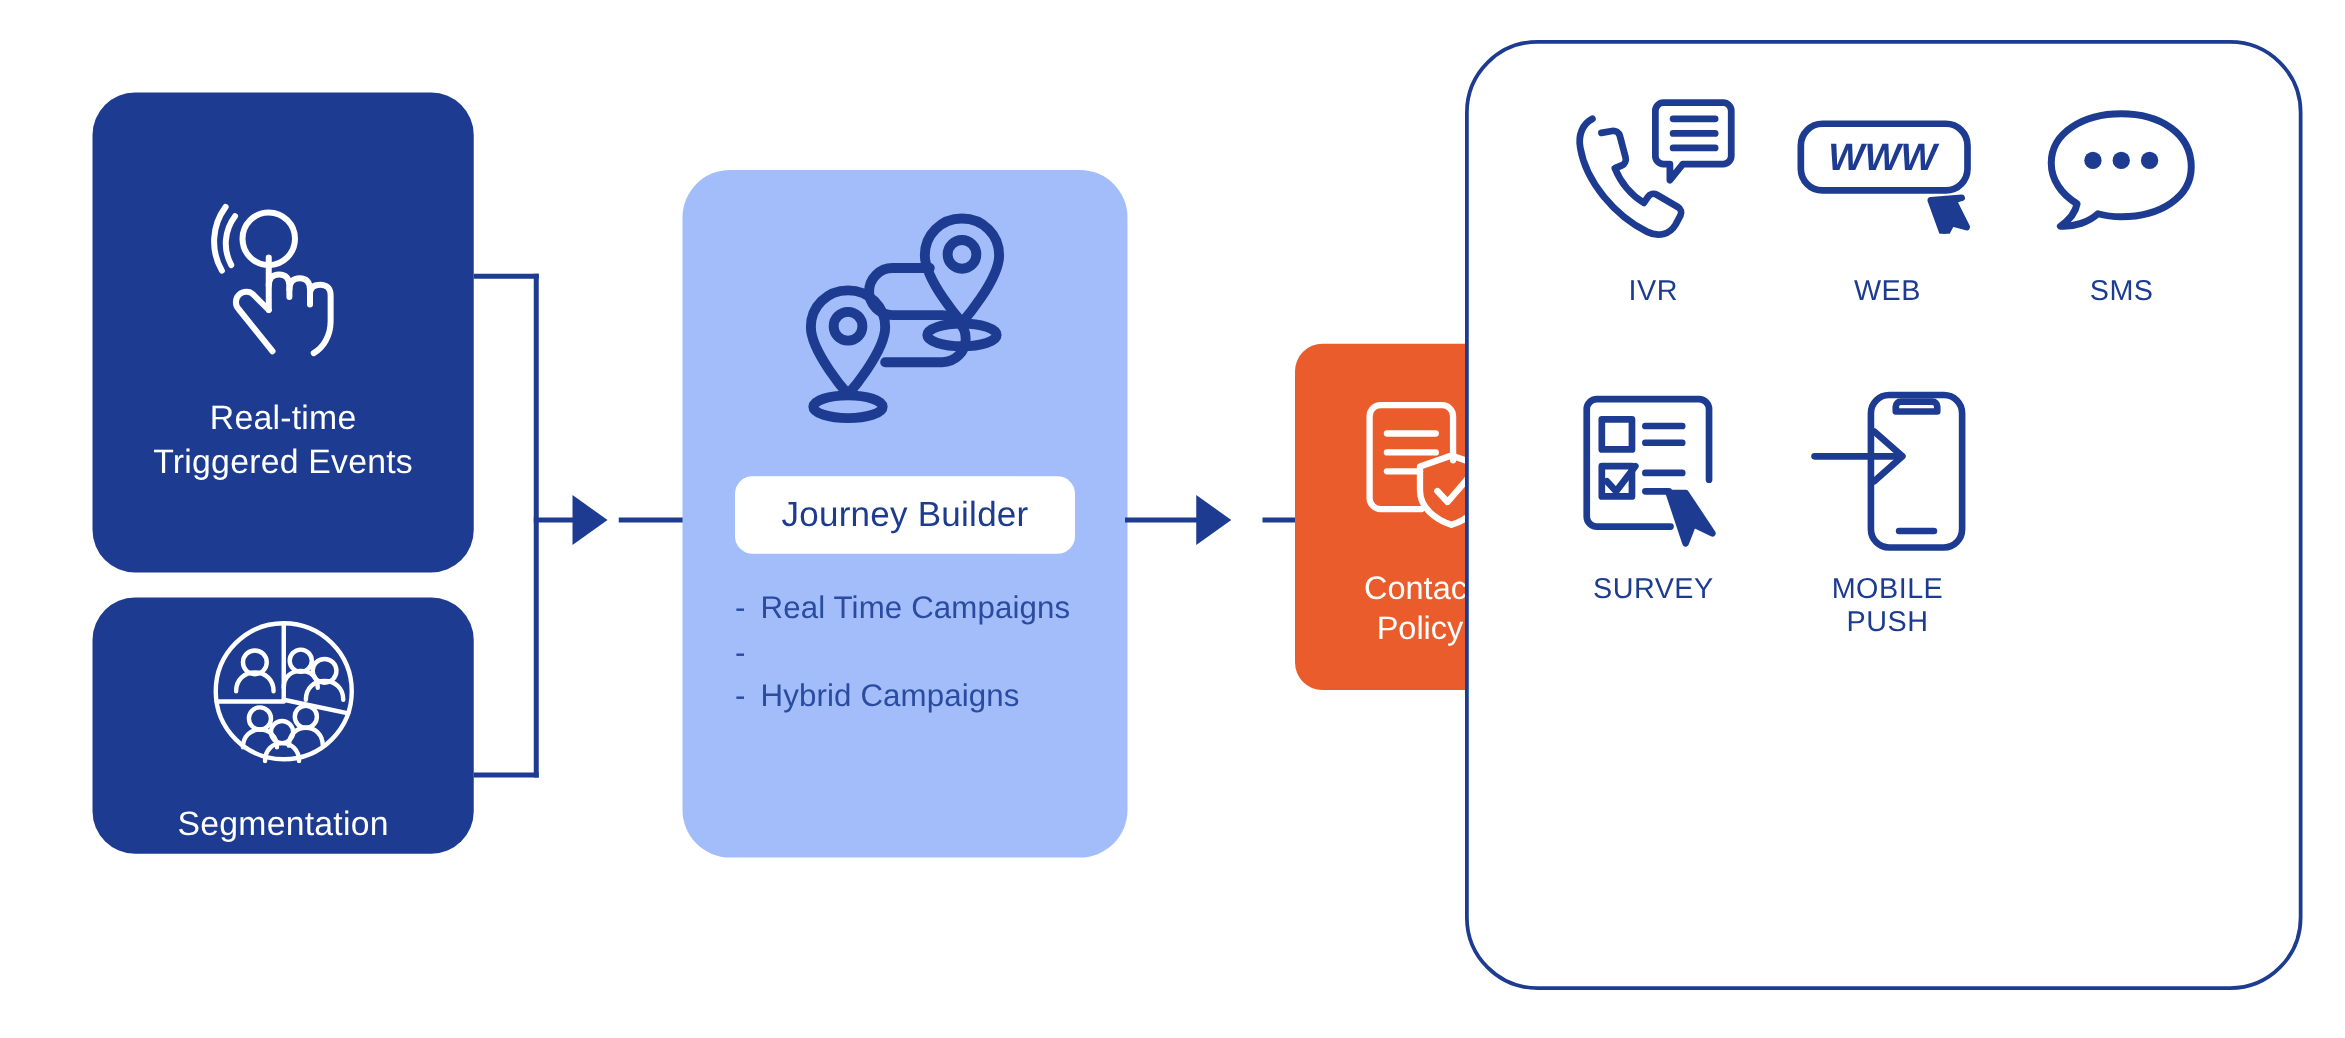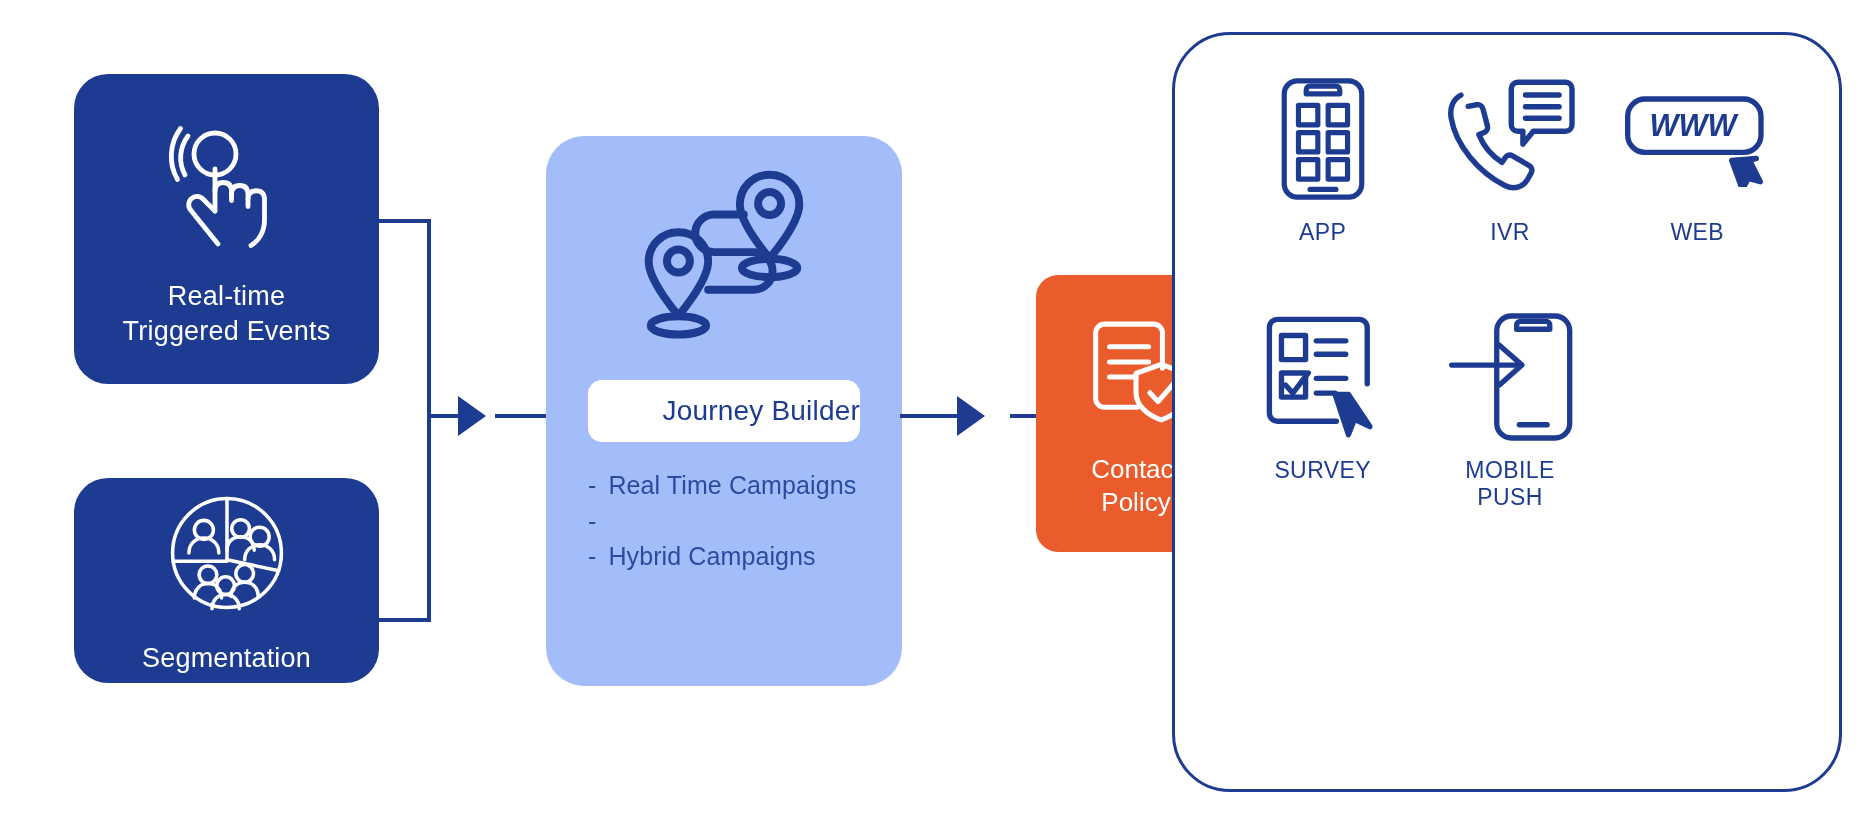--- a/index.html
+++ b/index.html
@@ -25,21 +25,21 @@
     position: absolute;
     width: 305px;
     background: #1d3c91;
     border-radius: 34px;
     display: flex;
     flex-direction: column;
     align-items: center;
     justify-content: center;
     color: #ffffff;
   }
-  #card-realtime { left: 74px; top: 74px;  height: 310px; }
+  #card-realtime { left: 74px; top: 74px;  height: 384px; }
   #card-segment  { left: 74px; top: 478px; height: 205px; }
 
   .src-icon { display: block; }
   .src-label {
     text-align: center;
     font-size: 27px;
     line-height: 1.28;
     font-weight: 400;
     letter-spacing: .2px;
     color: #ffffff;
@@ -81,21 +81,21 @@
   }
   #journey-icon-wrap { margin-top: 26px; }
   #journey-pill {
     margin-top: 14px;
     background: #ffffff;
     border-radius: 14px;
     width: 272px;
     height: 62px;
     display: flex;
     align-items: center;
-    justify-content: flex-end;
+    justify-content: center;
   }
   #journey-pill-text {
     font-size: 28px;
     color: #1d3c91;
     letter-spacing: .2px;
   }
   #journey-list {
     margin-top: 26px;
     width: 272px;
     list-style: none;
@@ -274,36 +274,20 @@
         <path d="M61 66.5l6.5 7L80 59"></path>
       </svg>
     </span>
     <span id="cp-label">Contact
 Policy</span>
   </div>
 
   <div id="channels-panel">
     <div id="channels-grid">
 
-      <div class="channel">
-        <div class="channel-icon">
-          <svg width="90" height="124" viewBox="0 0 66 96" fill="none" stroke="#1d3c91" stroke-width="4" stroke-linecap="round" stroke-linejoin="round">
-            <rect x="3" y="3" width="60" height="90" rx="10"></rect>
-            <path d="M23 7h20a3 3 0 0 1 3 3v3H20v-3a3 3 0 0 1 3-3z"></path>
-            <rect x="14" y="22" width="15" height="15"></rect>
-            <rect x="37" y="22" width="15" height="15"></rect>
-            <rect x="14" y="43" width="15" height="15"></rect>
-            <rect x="37" y="43" width="15" height="15"></rect>
-            <rect x="14" y="64" width="15" height="15"></rect>
-            <rect x="37" y="64" width="15" height="15"></rect>
-            <path d="M23 87h20"></path>
-          </svg>
-        </div>
-        <div class="channel-label">APP</div>
-      </div>
 
       <div class="channel">
         <div class="channel-icon">
           <svg width="130" height="124" viewBox="0 0 100 96" fill="none" stroke="#1d3c91" stroke-width="4.2" stroke-linecap="round" stroke-linejoin="round">
             <path d="M12 14c-6 3-9 10-7.5 18C8 53 26 74 46 84c7 3.5 14 1.5 17.5-4.5l3-5.5c1-2 .3-4.3-1.6-5.4l-13-7.6c-1.9-1.1-4.3-.5-5.5 1.3l-2.5 3.8c-8-5-14.5-13-18-21.5l4.2-1.7c2-.8 3-3.1 2.4-5.2L29 24.5c-.6-2.1-2.7-3.4-4.8-3l-6.6 1.2"></path>
             <path d="M56 4h37a5 5 0 0 1 5 5v28a5 5 0 0 1-5 5H68l-8 10V42h-4a5 5 0 0 1-5-5V9a5 5 0 0 1 5-5z"></path>
             <path d="M62 14h26"></path>
             <path d="M62 23h26"></path>
             <path d="M62 32h26"></path>
           </svg>
@@ -315,20 +299,31 @@
         <div class="channel-icon">
           <svg width="148" height="96" viewBox="0 0 110 72" fill="none" stroke="#1d3c91" stroke-width="4" stroke-linecap="round" stroke-linejoin="round">
             <rect x="3" y="6" width="100" height="40" rx="13"></rect>
             <text x="52" y="34" text-anchor="middle" font-family="Liberation Sans, sans-serif" font-size="23" font-weight="bold" fill="#1d3c91" stroke="none">WWW</text>
             <path d="M81 52l8 22 4.5-8.5 9 2.5-8-16 5-1.5L81 52z" fill="#1d3c91"></path>
           </svg>
         </div>
         <div class="channel-label">WEB</div>
       </div>
 
+      <div class="channel">
+        <div class="channel-icon">
+          <svg width="128" height="112" viewBox="0 0 96 84" fill="none" stroke="#1d3c91" stroke-width="4.2" stroke-linecap="round" stroke-linejoin="round">
+            <path d="M48 6C25 6 6 17.5 6 35.5c0 10 6 18.8 15.5 24.5-1 5.5-5 10-10 13.5 8.5.5 17-2.5 22.5-7.5 4.3 1.2 9 1.8 14 1.8 23 0 42-11.5 42-29.8C90 17.5 71 6 48 6z"></path>
+            <circle cx="31" cy="34" r="5.2" fill="#1d3c91" stroke="none"></circle>
+            <circle cx="48" cy="34" r="5.2" fill="#1d3c91" stroke="none"></circle>
+            <circle cx="65" cy="34" r="5.2" fill="#1d3c91" stroke="none"></circle>
+          </svg>
+        </div>
+        <div class="channel-label">SMS</div>
+      </div>
 
 
 
       <div class="channel">
         <div class="channel-icon">
           <svg width="126" height="126" viewBox="0 0 94 94" fill="none" stroke="#1d3c91" stroke-width="4" stroke-linecap="round" stroke-linejoin="round">
             <path d="M80 52V10a6 6 0 0 0-6-6H13a6 6 0 0 0-6 6v64a6 6 0 0 0 6 6h44"></path>
             <rect x="16" y="16" width="18" height="18"></rect>
             <path d="M42 20h22M42 30h22"></path>
             <rect x="16" y="44" width="18" height="18"></rect>

